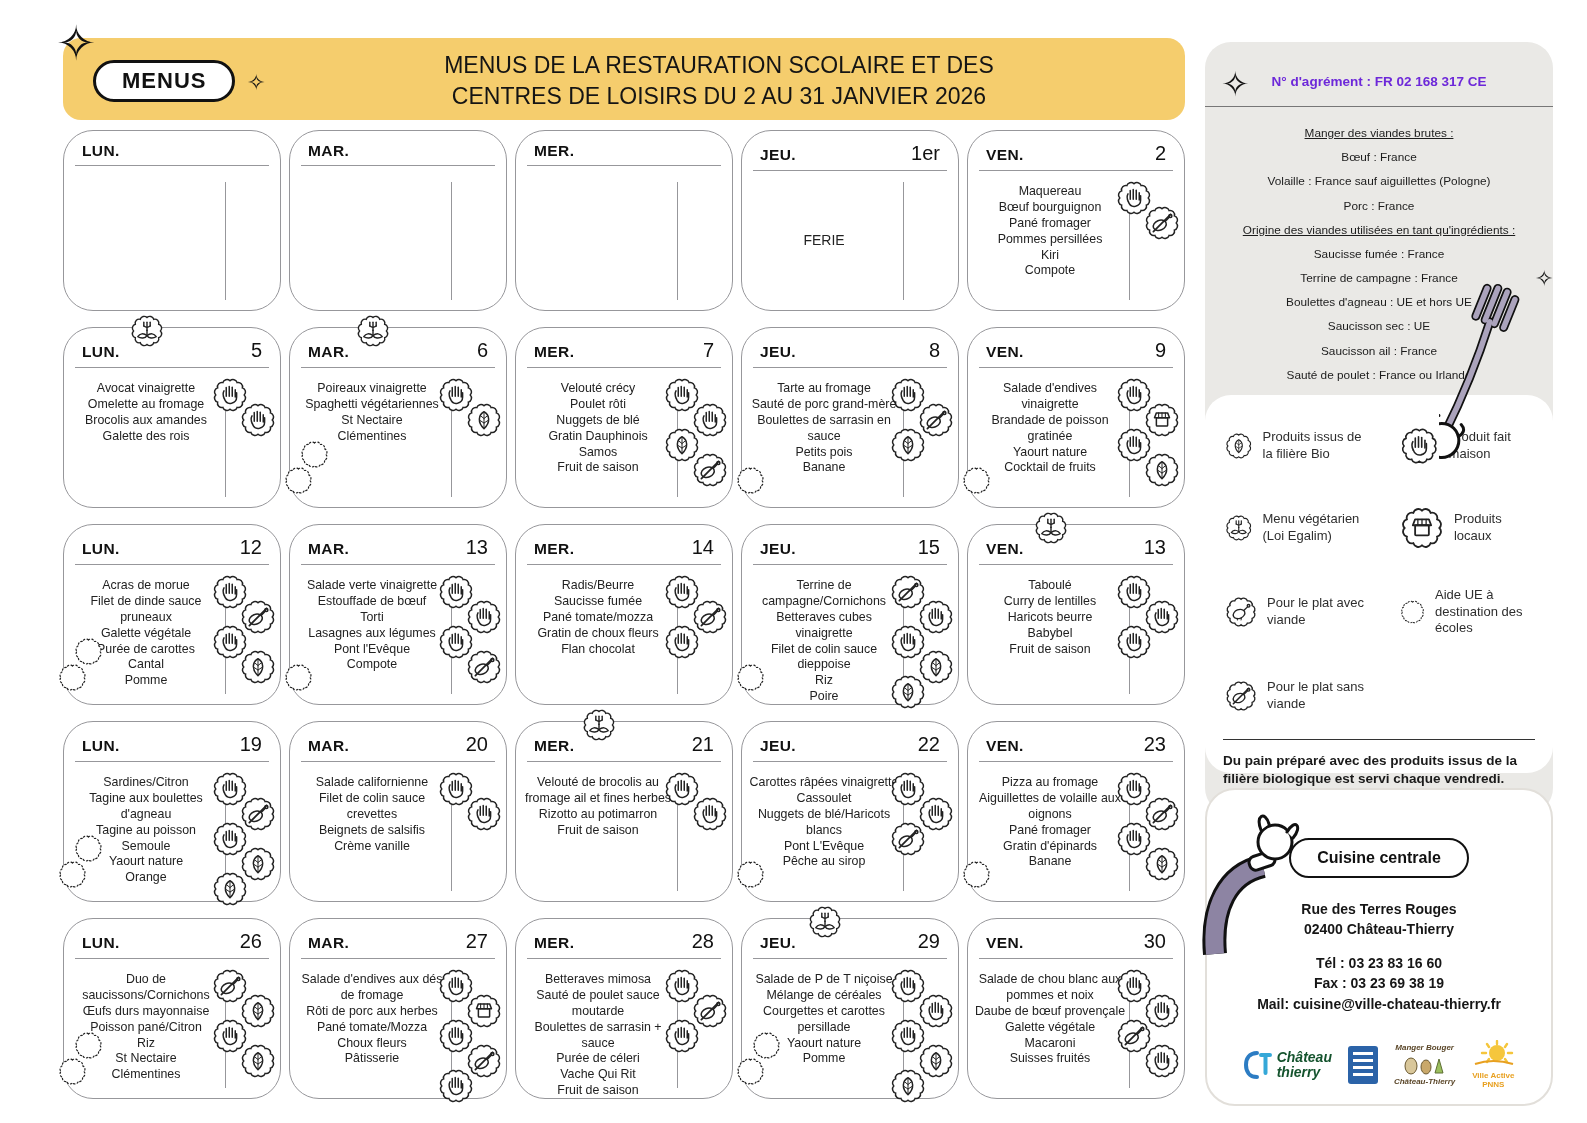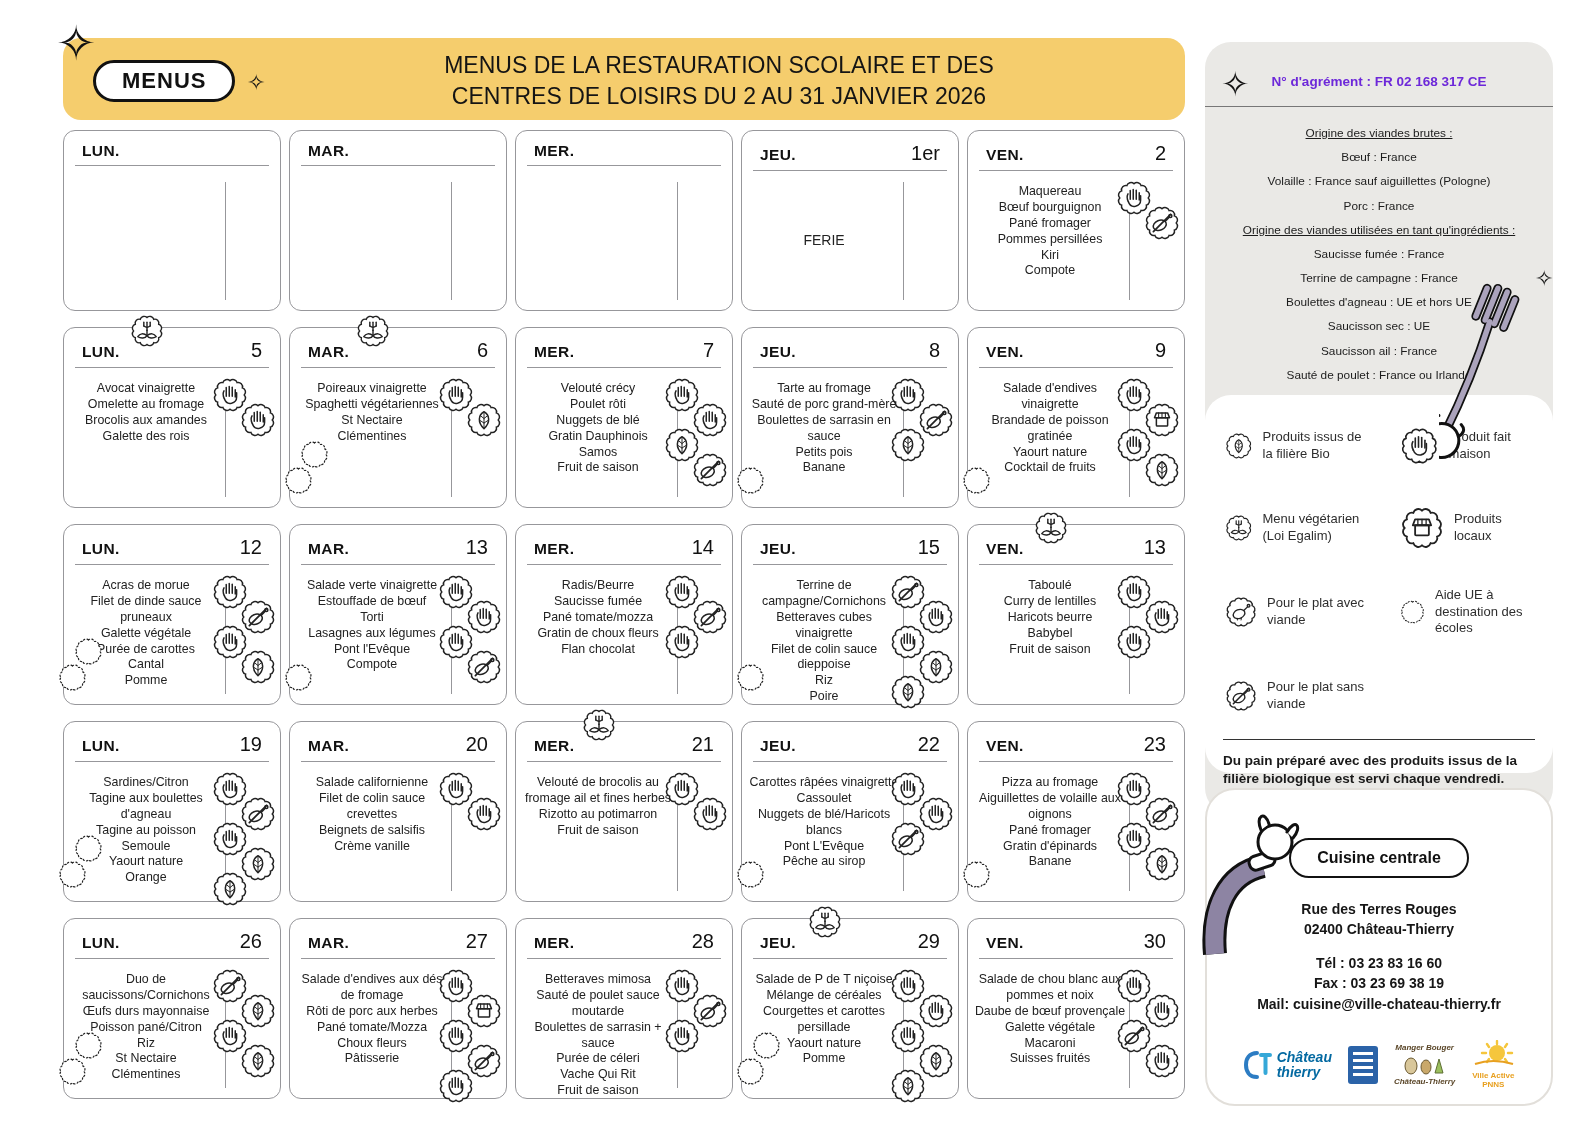--- a/index.html
+++ b/index.html
@@ -10,21 +10,21 @@
   
   .banner{position:absolute;left:63px;top:38px;width:1122px;height:82px;background:#F5CD6D;border-radius:18px;}
   .big-sparkle{position:absolute;left:56px;top:20px;font-size:48px;color:#111;line-height:1;z-index:3;}
   .menus-pill{position:absolute;left:30px;top:22px;background:#fff;border:3px solid #111;border-radius:26px;
     padding:5px 26px;font-weight:bold;font-size:22px;letter-spacing:1px;color:#111;}
   .small-sparkle{position:absolute;left:184px;top:32px;font-size:22px;color:#111;}
   .banner-title{position:absolute;left:230px;right:40px;top:12px;text-align:center;font-size:23px;line-height:1.35;color:#141414;}
   
   .grid{position:absolute;left:63px;top:130px;width:1122px;display:grid;
     grid-template-columns:repeat(5,218px);grid-auto-rows:181px;column-gap:8px;row-gap:16px;}
-  .card{position:relative;background:#fff;border:1.6px solid #97979b;border-radius:12px;}
+  .card{position:relative;background:#fff;border:1.6px solid #97979b;border-radius:30px;}
   .card-head{display:flex;align-items:baseline;padding:11px 18px 5px;position:relative;}
   .day{font-weight:bold;font-size:15.5px;letter-spacing:.4px;color:#111;}
   .date{margin-left:auto;font-size:20px;color:#111;}
   .head-rule{border-top:1.6px solid #97979b;margin:0 11px;}
   .card-body{position:absolute;left:0;right:0;top:47px;bottom:6px;}
   .menu-items{position:absolute;left:6px;right:58px;top:6px;text-align:center;font-size:12.4px;line-height:1.28;color:#222;}
   .menu-items.center{top:0;bottom:0;right:58px;display:flex;align-items:center;justify-content:center;font-size:14px;}
   .vline{position:absolute;right:54px;top:4px;bottom:4px;border-left:1.6px solid #97979b;}
   .badge-abs{position:absolute;}
   .head-veg{position:absolute;left:66px;top:-14px;}
@@ -47,21 +47,21 @@
   .legend-rule{border-top:1.6px solid #333;margin:20px 18px 12px 18px;}
   .bread-note{padding:0 18px;font-size:13.5px;line-height:1.35;color:#1a1a1a;}
   .bread-bold{font-weight:bold;}
   .contact-panel{position:absolute;left:1205px;top:788px;width:348px;height:318px;background:#fff;border:2px solid #E2DFDA;border-radius:30px;box-sizing:border-box;z-index:2;}
   .arm-illu{position:absolute;left:-6px;top:6px;z-index:3;}
   .pill{display:block;width:max-content;margin:48px auto 0;border:2px solid #111;border-radius:26px;padding:9px 26px;font-weight:bold;font-size:16px;color:#111;background:#fff;}
   .address{margin-top:22px;text-align:center;font-weight:bold;font-size:14px;line-height:1.4;color:#161616;}
   .phones{margin-top:14px;text-align:center;font-weight:bold;font-size:14px;line-height:1.45;color:#161616;}
   .logos{position:absolute;left:0;right:0;bottom:14px;display:flex;justify-content:center;align-items:center;gap:16px;}
   .logo{display:flex;align-items:center;gap:4px;}
-  .logo-ct-text{color:#0369a1;font-size:14px;font-weight:bold;line-height:1.05;font-style:italic;}
+  .logo-ct-text{color:#14532d;font-size:14px;font-weight:bold;line-height:1.05;font-style:italic;}
   .logo-va{width:30px;height:38px;background:#2B63A8;border-radius:3px;position:relative;}
   .logo-va:after{content:"";position:absolute;left:5px;top:6px;right:5px;height:3px;background:#fff;box-shadow:0 7px 0 #fff,0 14px 0 #fff,0 21px 0 #fff;}
   .logo-mb{text-align:center;font-size:8px;color:#5a4628;line-height:1.2;}
   .logo-mb .mb-script{font-style:italic;font-weight:bold;}
   .logo-pnns{text-align:center;font-size:8px;color:#E8A020;font-weight:bold;line-height:1.1;}
 </style>
 </head>
 <body>
 
 <div class="big-sparkle">✧</div>
@@ -1528,21 +1528,21 @@
   </div>
 </div>
 
 <div class="gray-panel">
   <div class="agr-row">
     <span class="agr-sparkle">✧</span>
     <span class="agr-text">N° d'agrément : FR 02 168 317 CE</span>
   </div>
   <div class="agr-rule"></div>
   <div class="origins" id="origins">
-      <div class="origin-line u">Origine des viandes brutes :</div>
+      <div class="origin-line u">Manger des viandes brutes :</div>
       <div class="origin-line">Bœuf : France</div>
       <div class="origin-line">Volaille : France sauf aiguillettes (Pologne)</div>
       <div class="origin-line">Porc :  France</div>
       <div class="origin-line u">Origine des viandes utilisées en tant qu'ingrédients :</div>
       <div class="origin-line">Saucisse fumée : France</div>
       <div class="origin-line">Terrine de campagne : France</div>
       <div class="origin-line">Boulettes d'agneau : UE et hors UE</div>
       <div class="origin-line">Saucisson sec : UE</div>
       <div class="origin-line">Saucisson ail : France</div>
       <div class="origin-line">Sauté de poulet : France ou Irlande</div>

